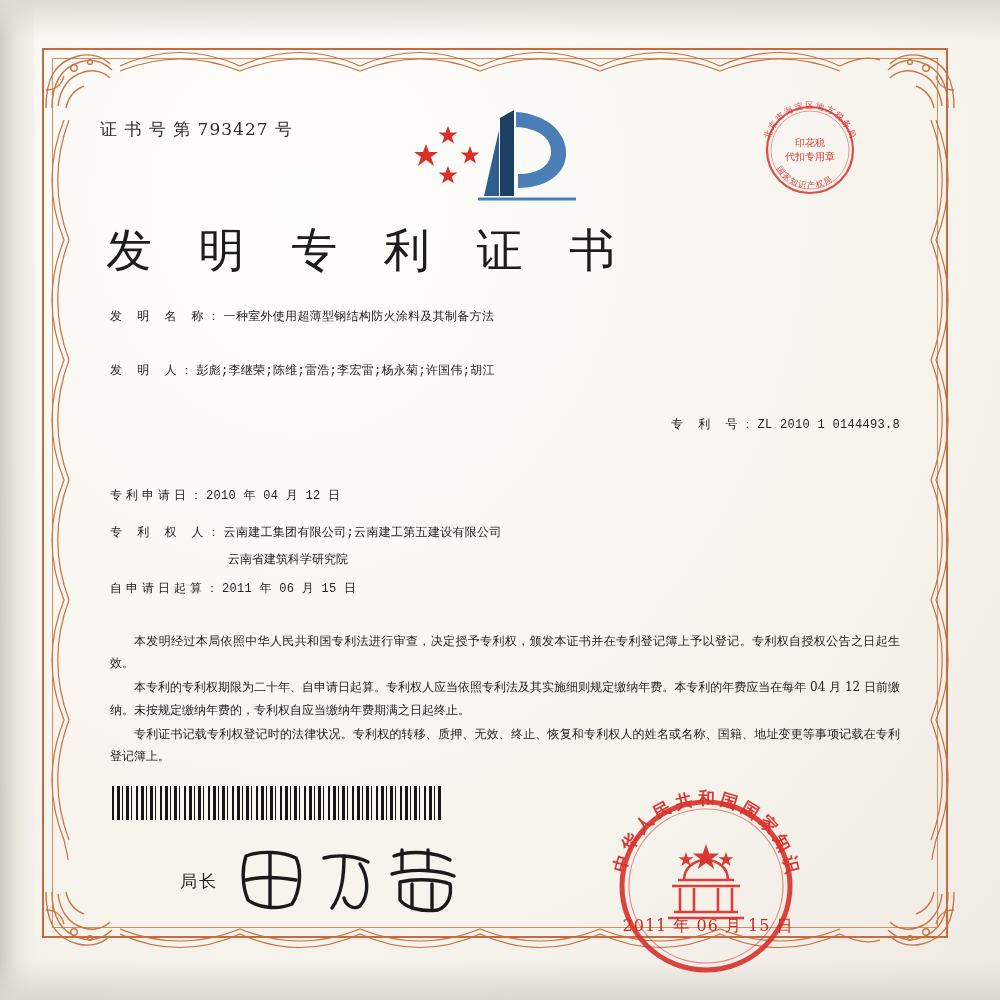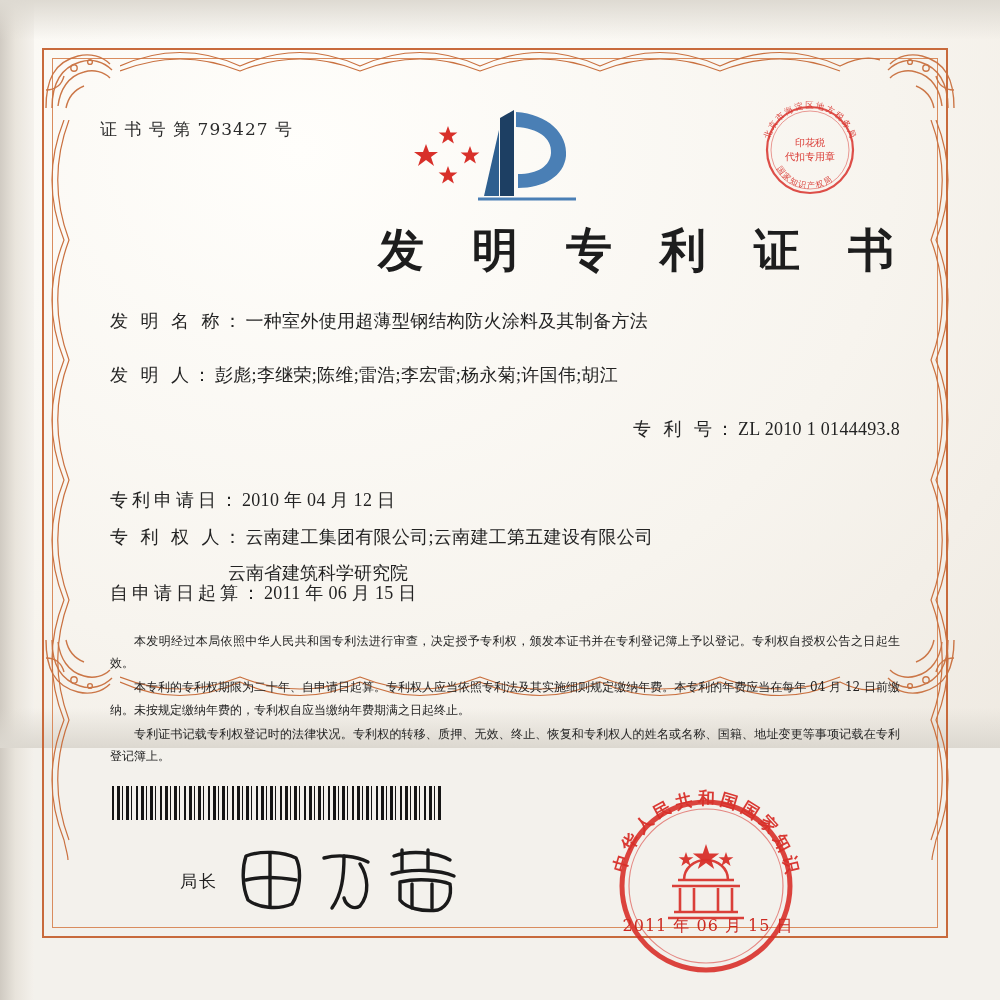--- a/index.html
+++ b/index.html
@@ -13,21 +13,21 @@
     font-family: "DejaVu Sans", "Liberation Sans", sans-serif;
     overflow: hidden;
     position: relative;
   }
 
   
   #certificate-page {
     position: absolute;
     left: 0; top: 0;
     width: 1000px;
-    height: 748px;
+    height: 1000px;
     background:
       radial-gradient(ellipse at 30% 20%, #fffefb 0%, #f7f4ee 60%, #efeae2 100%);
   }
   
   #binding-shadow {
     position: absolute;
     left: 0; top: 0;
     width: 34px; height: 1000px;
     background: linear-gradient(to right, #c9c3ba 0%, #e6e1d8 45%, #f4f1ec 100%);
     opacity: .85;
@@ -107,36 +107,36 @@
   #emblem {
     position: absolute;
     left: 318px; top: 20px;
     width: 180px; height: 110px;
   }
 
   #cert-title {
     position: absolute;
     left: 0; top: 140px;
     width: 820px;
-    text-align: right;
+    text-align: left;
     font-size: 46px;
-    font-weight: bold;
+    font-weight: normal;
     letter-spacing: 16px;
     color: #1d1d1d;
     font-family: "DejaVu Serif", "Liberation Serif", serif;
     text-indent: 16px;
   }
 
   .field-row {
     position: absolute;
     left: 20px;
     width: 790px;
-    font-size: 18px;
+    font-size: 12px;
     color: #232323;
-    font-family: Liberation Serif, serif;
+    font-family: Liberation Mono, monospace;
     line-height: 1.55;
   }
   .field-label {
     display: inline-block;
     letter-spacing: 4px;
   }
   .field-value { letter-spacing: .3px; }
   .field-value-2nd {
     display: block;
     padding-left: 118px;

